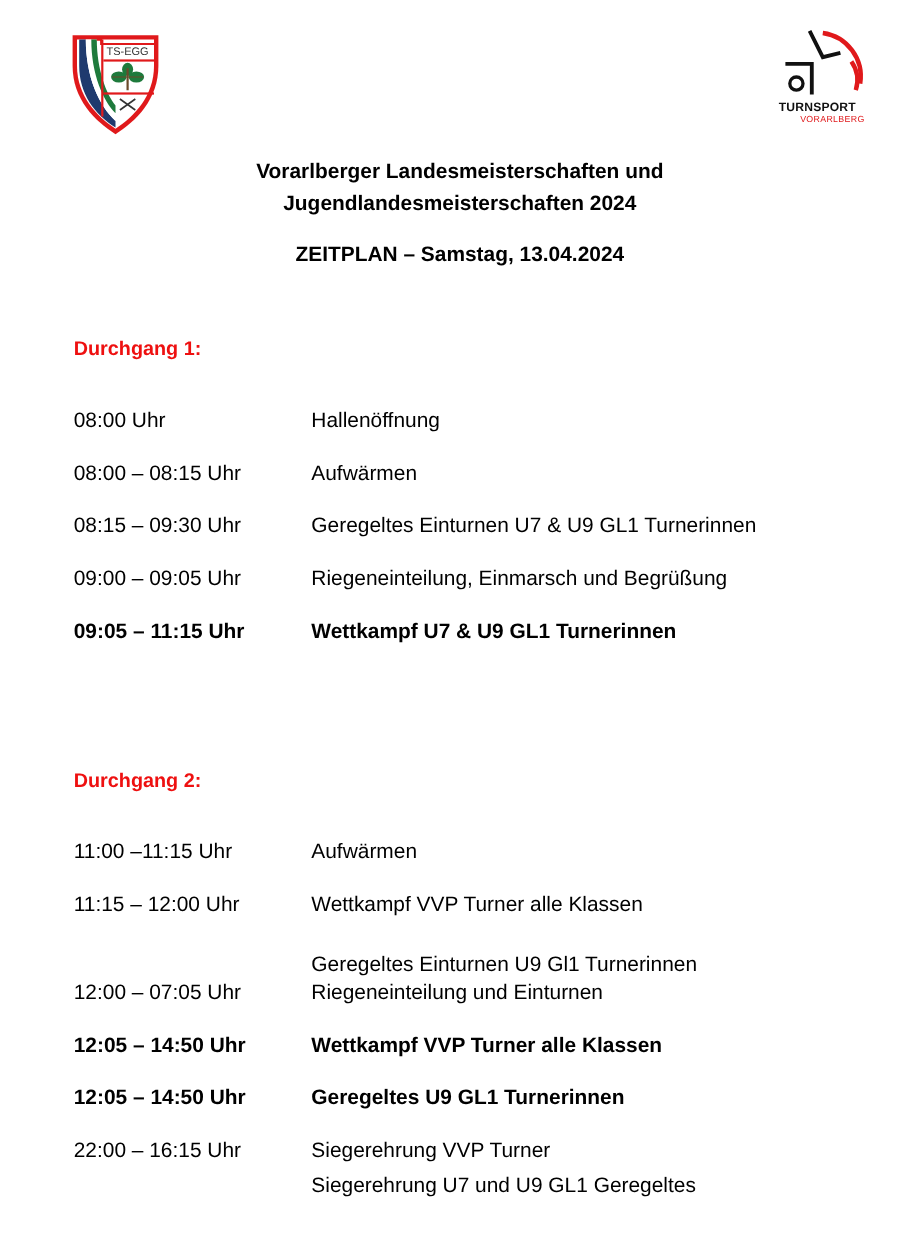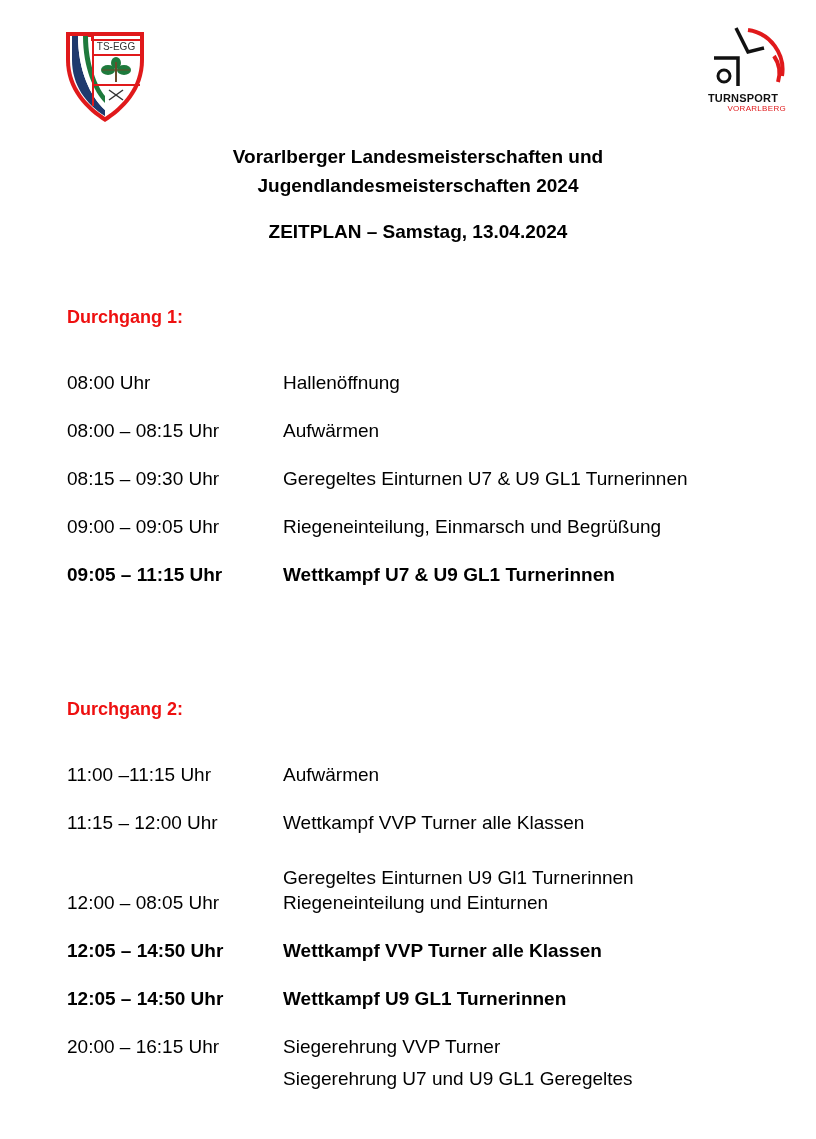--- a/index.html
+++ b/index.html
@@ -88,28 +88,28 @@
 <div class="row" style="top:759px;">
   <span class="time">11:00 –11:15 Uhr</span>
   <span class="desc">Aufwärmen</span>
 </div>
 <div class="row" style="top:807px;">
   <span class="time">11:15 – 12:00 Uhr</span>
   <span class="desc">Wettkampf VVP Turner alle Klassen</span>
   <span class="desc" style="top:32px;margin-top:23px;">Geregeltes Einturnen U9 Gl1 Turnerinnen</span>
 </div>
 <div class="row" style="top:887px;">
-  <span class="time">12:00 – 08:05 Uhr</span>
+  <span class="time">12:00 – 07:05 Uhr</span>
   <span class="desc">Riegeneinteilung und Einturnen</span>
 </div>
 <div class="row bold" style="top:935px;">
   <span class="time">12:05 – 14:50 Uhr</span>
   <span class="desc">Wettkampf VVP Turner alle Klassen</span>
 </div>
 <div class="row bold" style="top:983px;">
   <span class="time">12:05 – 14:50 Uhr</span>
-  <span class="desc">Wettkampf U9 GL1 Turnerinnen</span>
+  <span class="desc">Geregeltes U9 GL1 Turnerinnen</span>
 </div>
 <div class="row" style="top:1031px;">
-  <span class="time">20:00 – 16:15 Uhr</span>
+  <span class="time">22:00 – 16:15 Uhr</span>
   <span class="desc">Siegerehrung VVP Turner</span>
   <span class="desc" style="top:32px;">Siegerehrung U7 und U9 GL1 Geregeltes</span>
 </div>
 
 </body></html>

